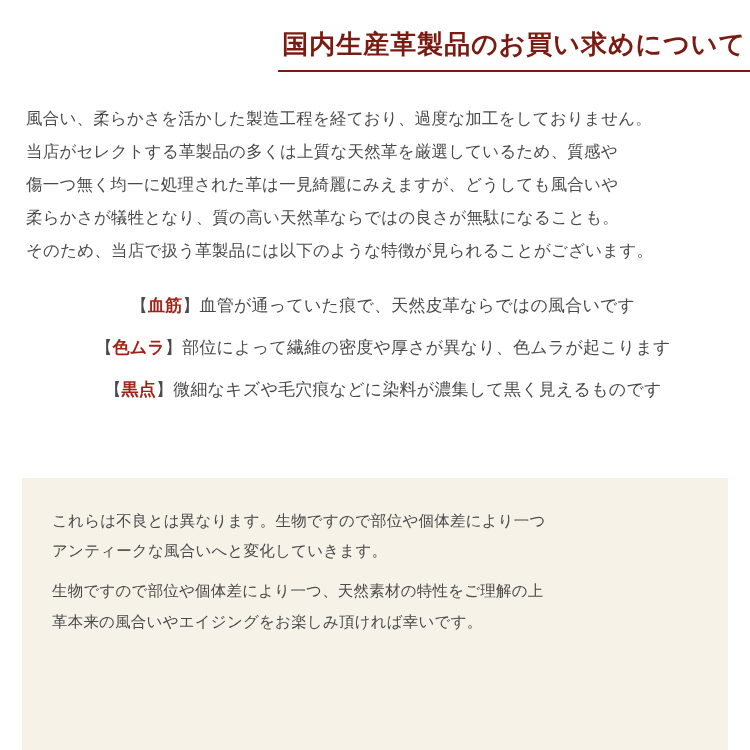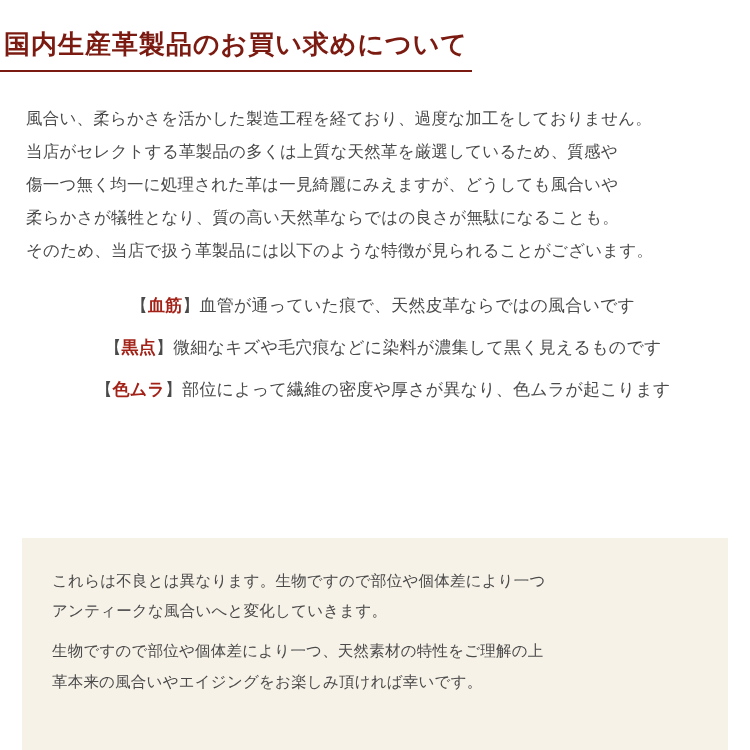--- a/index.html
+++ b/index.html
@@ -18,21 +18,21 @@
     position: relative;
     width: 750px;
     height: 750px;
     box-sizing: border-box;
     padding: 0;
   }
 
   
   .title-wrap {
     margin: 28px 0 0 0;
-    text-align: left;
+    text-align: right;
   }
   .title {
     display: inline-block;
     font-size: 26px;
     font-weight: bold;
     letter-spacing: 1px;
     color: #7b1a10;
     padding: 0 4px 8px 4px;
     border-bottom: 2px solid #7b1a10;
     line-height: 1.3;
@@ -78,21 +78,21 @@
 
   
   .note {
     position: absolute;
     left: 22px;
     right: 22px;
     bottom: 28px;
     background: #f7f2e8;
     box-sizing: border-box;
     padding: 28px 30px 26px 30px;
-    height: 212px;
+    height: 272px;
   }
   .note p {
     margin: 0;
     font-size: 15.5px;
     line-height: 1.95;
     color: #4a4a4a;
     letter-spacing: 0.2px;
   }
   .note .gap {
     height: 10px;
@@ -116,24 +116,24 @@
     <p>傷一つ無く均一に処理された革は一見綺麗にみえますが、どうしても風合いや</p>
     <p>柔らかさが犠牲となり、質の高い天然革ならではの良さが無駄になることも。</p>
     <p>そのため、当店で扱う革製品には以下のような特徴が見られることがございます。</p>
   </div>
 
   <ul class="features">
     <li>
       <span class="bracket">【</span><span class="feat-term">血筋</span><span class="bracket">】</span><span>血管が通っていた痕で、天然皮革ならではの風合いです</span>
     </li>
     <li>
-      <span class="bracket">【</span><span class="feat-term">黒点</span><span class="bracket">】</span><span>微細なキズや毛穴痕などに染料が濃集して黒く見えるものです</span>
+      <span class="bracket">【</span><span class="feat-term">色ムラ</span><span class="bracket">】</span><span>部位によって繊維の密度や厚さが異なり、色ムラが起こります</span>
     </li>
     <li>
-      <span class="bracket">【</span><span class="feat-term">色ムラ</span><span class="bracket">】</span><span>部位によって繊維の密度や厚さが異なり、色ムラが起こります</span>
+      <span class="bracket">【</span><span class="feat-term">黒点</span><span class="bracket">】</span><span>微細なキズや毛穴痕などに染料が濃集して黒く見えるものです</span>
     </li>
   </ul>
 
   <div class="note">
     <p>これらは不良とは異なります。生物ですので部位や個体差により一つ</p>
     <p class="hl">アンティークな風合いへと変化していきます。</p>
     <div class="gap"></div>
     <p>生物ですので部位や個体差により一つ、天然素材の特性をご理解の上</p>
     <p>革本来の風合いやエイジングをお楽しみ頂ければ幸いです。</p>
   </div>

